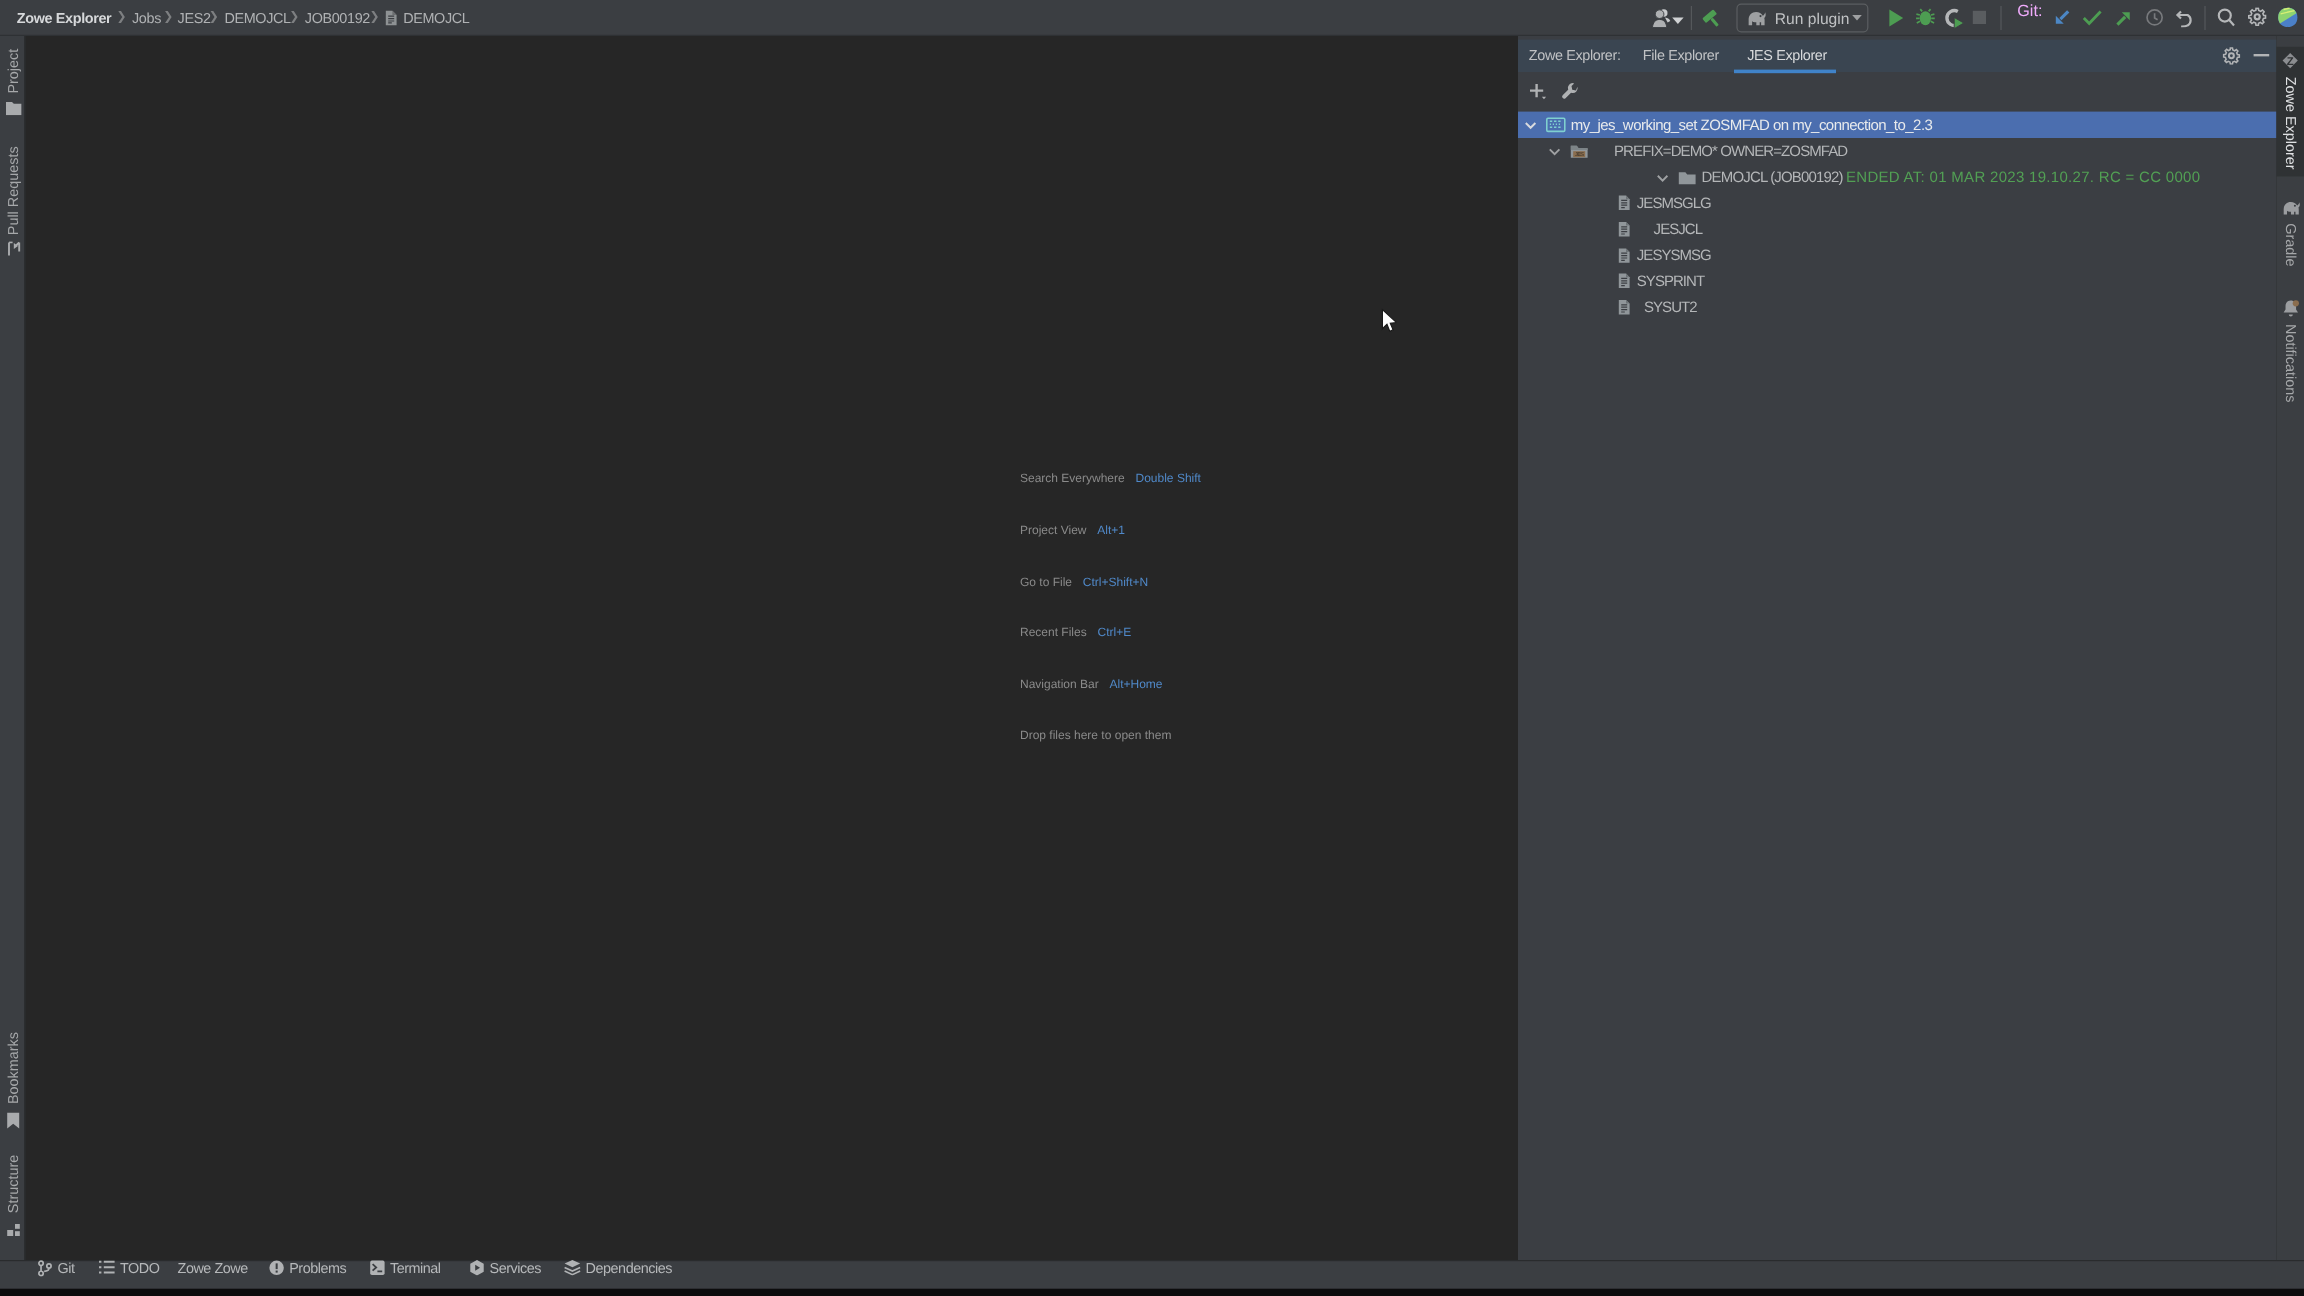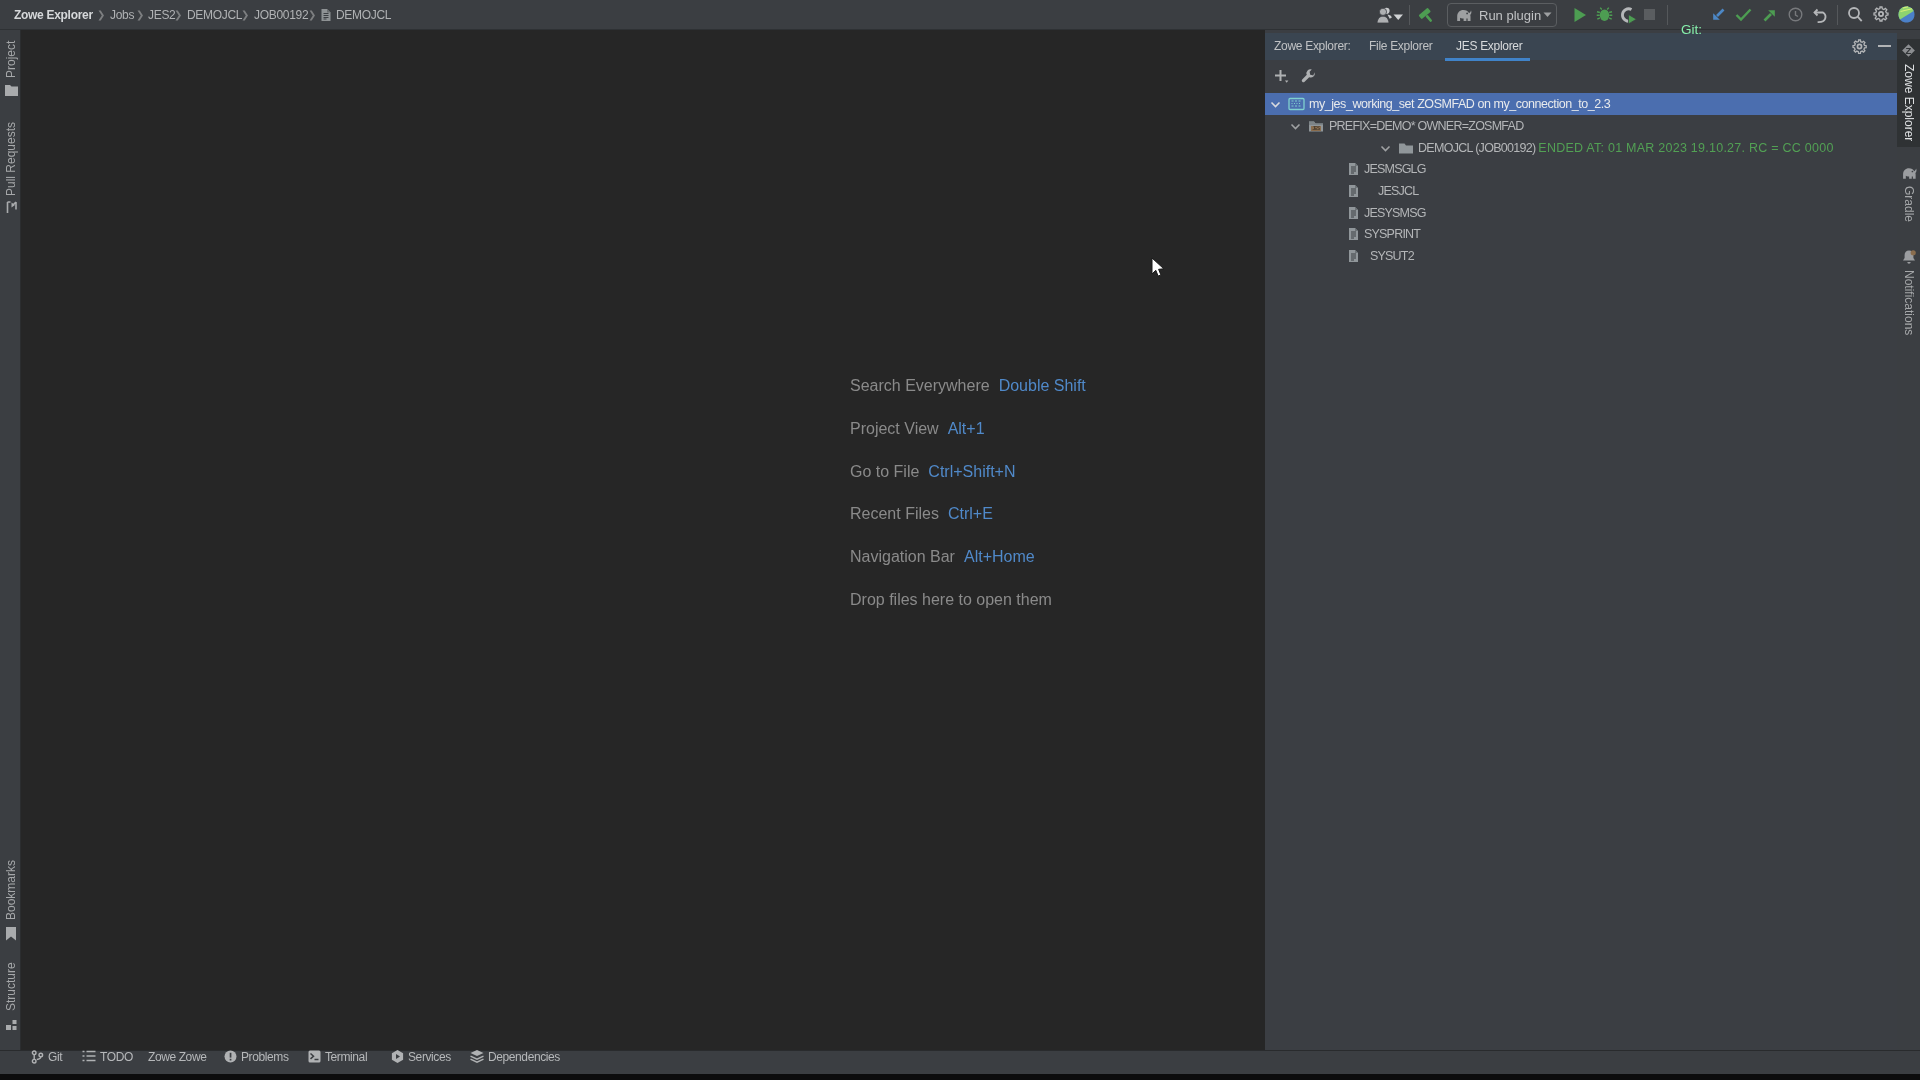--- a/index.html
+++ b/index.html
@@ -22,21 +22,21 @@
     background:#3b3e42; border-top:1px solid #292b2d; }
   #blackstrip { position:absolute; left:0; top:1074px; width:1920px; height:6px;
     background:#0c0c0d; }
   
   #crumbs { position:absolute; left:0; top:0; height:30px; width:1300px;
     font-size:12px; letter-spacing:-0.3px; color:#b0b2b4; white-space:nowrap; }
   #crumbs span { position:absolute; top:0; line-height:30px; }
   #crumbs .sep { color:#7d7f81; font-size:10px; }
   #crumbs .b1 { font-weight:bold; color:#d6d8da; }
   
-  .hintline { position:absolute; left:850px; font-size:16px; white-space:nowrap; }
+  .hintline { position:absolute; left:850px; font-size:10px; white-space:nowrap;margin-top:17px; }
   .hintline .lab { color:#8a8a8a; }
   .hintline .key { color:#5089c9; margin-left:9px; }
   
   .rtab { position:absolute; top:33px; height:27px; line-height:27px;
     font-size:12px; letter-spacing:-0.3px; color:#c0c2c4; white-space:nowrap; }
   
   .trow { position:absolute; height:22px; display:flex; align-items:center;
     font-size:12.5px; letter-spacing:-0.5px; color:#b4b6b8; white-space:nowrap; }
   .trow .grn { color:#52a054; letter-spacing:0.25px; }
   .trow .fl { letter-spacing:-0.8px; }
@@ -108,21 +108,21 @@
 <svg class="abs" style="left:1596px;top:6px" width="17" height="17" viewBox="0 0 17 17">
     <path d="M5.8 3.5L4.2 1.6M11.2 3.5l1.6-1.9M3.9 6.5L1 5.8M3.7 9.3H0.7M4 11.8l-2.7 1.4M13.1 6.5l2.9-0.7M13.3 9.3h3M13 11.8l2.7 1.4" stroke="#4d9d52" stroke-width="1.4" fill="none"></path>
     <ellipse cx="8.5" cy="9.2" rx="4.7" ry="5.8" fill="#4d9d52"></ellipse>
   </svg>
 <svg class="abs" style="left:1619px;top:6px" width="18" height="18" viewBox="0 0 18 18">
     <path d="M12.5 3.5A6.2 6.2 0 1 0 12.5 14.5" stroke="#b5b7b9" stroke-width="2.8" fill="none"></path>
     <path d="M9.5 8.5l8 4.7-8 4.7z" fill="#4d9d52" stroke="#3b3e42" stroke-width="0.8"></path>
   </svg>
 <rect class="abs" style="left:1644px;top:9px;width:11px;height:11px;background:#5a5d60"></rect>
 <div class="abs" style="left:1667px;top:5px;width:1px;height:20px;background:#55585b"></div>
-<div class="abs" style="left:1681px;top:22px;font-size:13.5px;color:#86efac">Git:</div>
+<div class="abs" style="left:1681px;top:1px;font-size:13.5px;color:#f0abfc">Git:</div>
 <svg class="abs" style="left:1710px;top:7px" width="16" height="16" viewBox="0 0 16 16">
     <path d="M13.5 2.5L7 9" stroke="#4c87c5" stroke-width="2.6" fill="none"></path>
     <path d="M3.2 6.2v6.6h6.6z" fill="#4c87c5"></path>
   </svg>
 <svg class="abs" style="left:1735px;top:7px" width="17" height="15" viewBox="0 0 17 15">
     <path d="M1.5 8l4.5 4.5L15.5 2.5" stroke="#4d9d52" stroke-width="2.4" fill="none"></path>
   </svg>
 <svg class="abs" style="left:1762px;top:7px" width="16" height="16" viewBox="0 0 16 16">
     <path d="M2.5 13.5L9 7" stroke="#4d9d52" stroke-width="2.6" fill="none"></path>
     <path d="M12.8 9.8V3.2H6.2z" fill="#4d9d52"></path>
@@ -183,21 +183,21 @@
 <div class="trow" style="left:1265px;top:115px;width:632px">
   <svg style="margin-left:25px" width="11" height="11" viewBox="0 0 11 11">
       <path d="M1.5 3.5l4 4 4-4" stroke="#9fa1a3" stroke-width="1.6" fill="none"></path>
     </svg>
   <svg style="margin-left:7px" width="16" height="14" viewBox="0 0 16 14">
       <path d="M1 2.5h5l1.5 2H15v8H1z" fill="#90969a"></path>
       <path d="M1 2.5h5l1.5 2H15v1.5H1z" fill="#7d8488"></path>
       <rect x="3" y="7" width="10" height="5" fill="#8a6d4e"></rect>
       <text x="8" y="11.2" font-size="4.6" fill="#2e2a24" text-anchor="middle" font-family="Liberation Sans">JES</text>
     </svg>
-  <span style="margin-left:5px;letter-spacing:-0.75px">PREFIX=DEMO* OWNER=ZOSMFAD</span>
+  <span style="margin-left:21px;letter-spacing:-0.75px">PREFIX=DEMO* OWNER=ZOSMFAD</span>
 </div>
 <div class="trow" style="left:1339px;top:137px;width:632px">
   <svg style="margin-left:41px" width="11" height="11" viewBox="0 0 11 11">
       <path d="M1.5 3.5l4 4 4-4" stroke="#9fa1a3" stroke-width="1.6" fill="none"></path>
     </svg>
   <svg style="margin-left:7px" width="16" height="13" viewBox="0 0 16 13">
       <path d="M1 1.5h5.5l1.5 2H15v8H1z" fill="#90969a"></path>
     </svg>
   <span style="margin-left:4px;letter-spacing:-0.7px">DEMOJCL (JOB00192)&nbsp;</span>
     <span class="grn">ENDED AT: 01 MAR 2023 19.10.27. RC = CC 0000</span>

